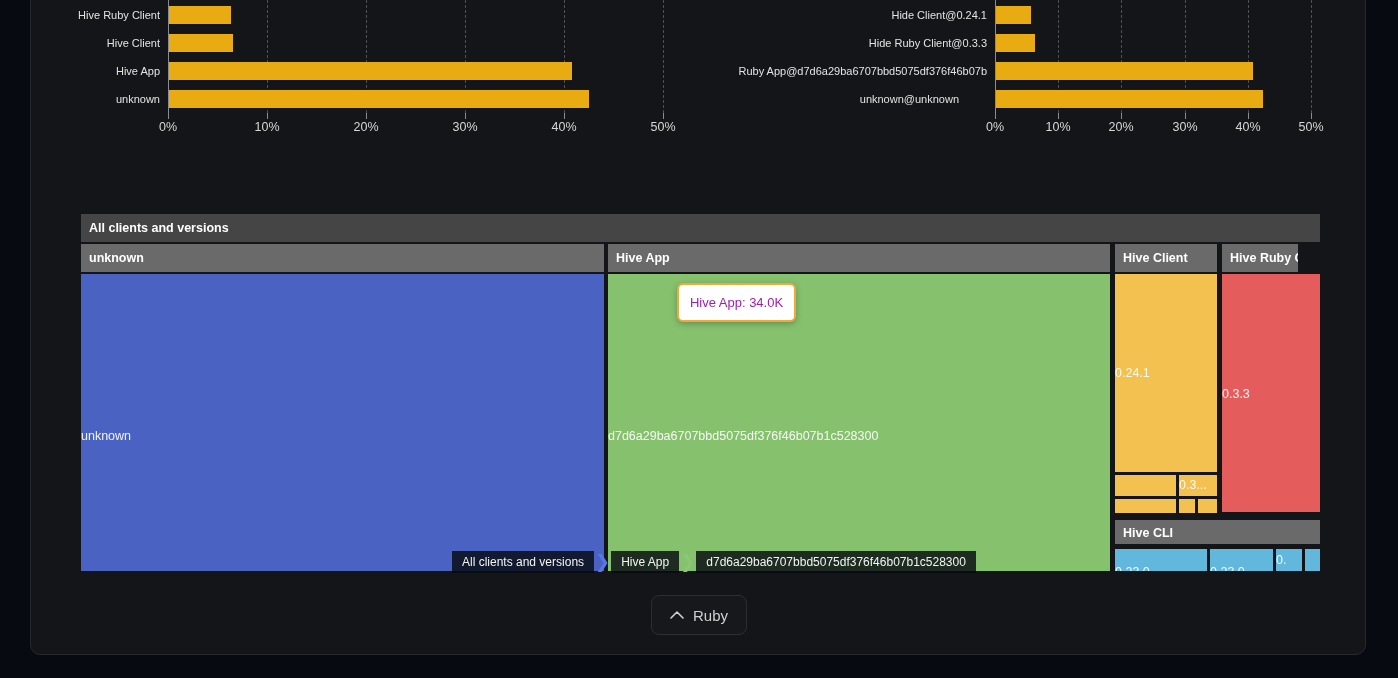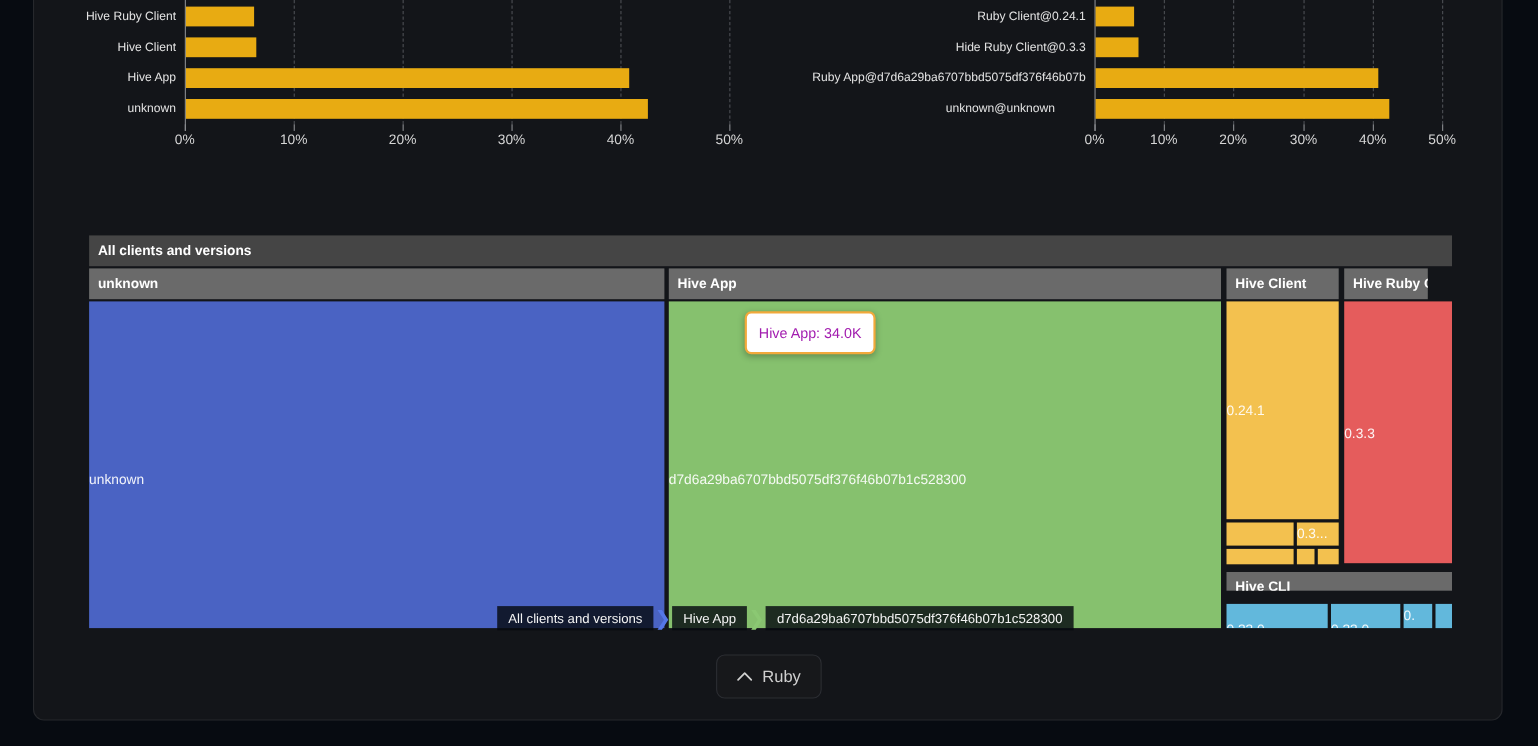--- a/index.html
+++ b/index.html
@@ -90,21 +90,21 @@
     <div class="grid" style="left:1185px;"></div>
     <div class="grid" style="left:1248px;"></div>
     <div class="grid" style="left:1311px;"></div>
     <div class="tick" style="left:995px;"></div>
     <div class="tick" style="left:1058px;"></div>
     <div class="tick" style="left:1121px;"></div>
     <div class="tick" style="left:1185px;"></div>
     <div class="tick" style="left:1248px;"></div>
     <div class="tick" style="left:1311px;"></div>
 
-    <div class="cat-label" style="left:690px;width:297px;top:7px;">Ruby Client@0.24.1</div>
+    <div class="cat-label" style="left:690px;width:297px;top:7px;">Hide Client@0.24.1</div>
     <div class="cat-label" style="left:690px;width:297px;top:35px;">Hide Ruby Client@0.3.3</div>
     <div class="cat-label" style="left:690px;width:297px;top:63px;">Ruby App@d7d6a29ba6707bbd5075df376f46b07b</div>
     <div class="cat-label" style="left:662px;width:297px;top:91px;">unknown@unknown</div>
 
     <div class="bar" style="left: 996px; top: 6px; width: 34.76px; background: rgb(232, 171, 18);"></div>
     <div class="bar" style="left: 996px; top: 34px; width: 39.184px; background: rgb(232, 171, 18);"></div>
     <div class="bar" style="left: 996px; top: 62px; width: 257.224px; background: rgb(232, 171, 18);"></div>
     <div class="bar" style="left: 996px; top: 90px; width: 267.336px; background: rgb(232, 171, 18);"></div>
 
     <div class="tick-label" style="left:967px;">0%</div>
@@ -139,21 +139,21 @@
       <span class="lbl" style="top:3px;">0.3...</span>
     </div>
     <div class="tm-cell c-orange" style="left:1115px;top:499px;width:61px;height:14px;"></div>
     <div class="tm-cell c-orange" style="left:1179px;top:499px;width:16px;height:14px;"></div>
     <div class="tm-cell c-orange" style="left:1198px;top:499px;width:19px;height:14px;"></div>
 
     <div class="tm-cell c-red" style="left:1222px;top:274px;width:98px;height:238px;">
       <span class="lbl" style="top:113px;">0.3.3</span>
     </div>
 
-    <div class="tm-sec-header" style="left:1115px;top:520px;width:205px;height:17px;line-height:26px;">Hive CLI</div>
+    <div class="tm-sec-header" style="left:1115px;top:520px;width:205px;height:24px;line-height:26px;">Hive CLI</div>
     <div class="tm-cell c-cyan" style="left:1115px;top:549px;width:92px;height:22px;">
       <span class="lbl" style="top:16px;">0.23.0</span>
     </div>
     <div class="tm-cell c-cyan" style="left:1210px;top:549px;width:63px;height:22px;">
       <span class="lbl" style="top:16px;">0.23.0</span>
     </div>
     <div class="tm-cell c-cyan" style="left:1276px;top:549px;width:26px;height:22px;">
       <span class="lbl" style="top:4px;">0.</span>
     </div>
     <div class="tm-cell c-cyan" style="left:1305px;top:549px;width:15px;height:22px;"></div>

